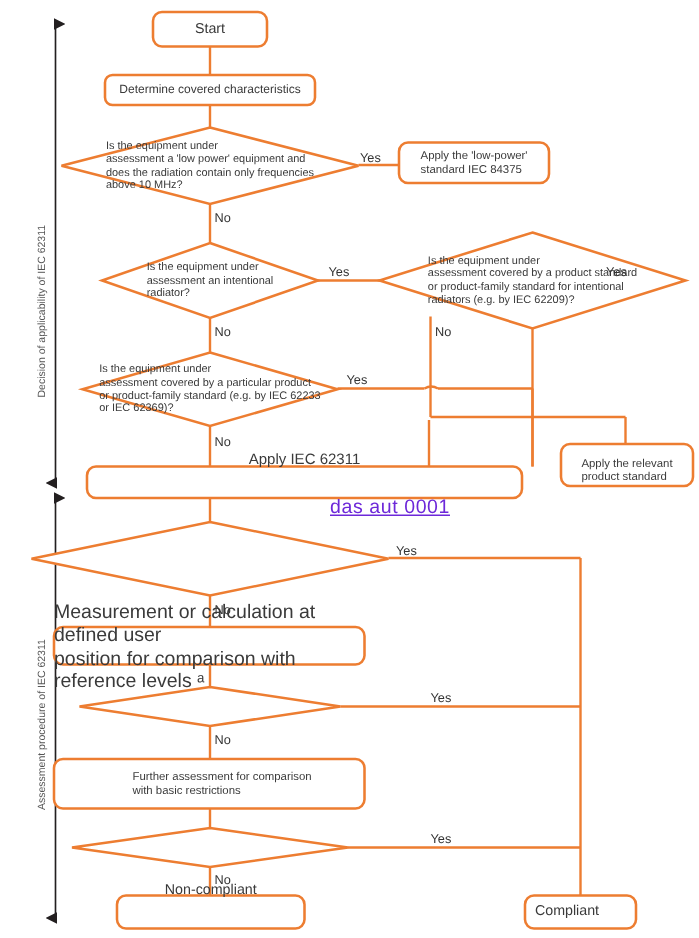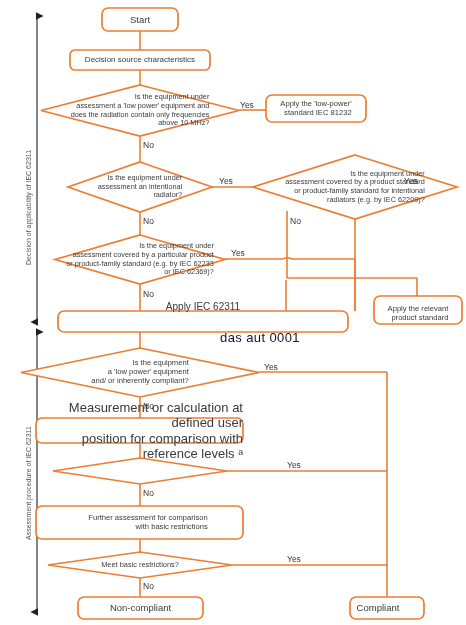--- a/index.html
+++ b/index.html
@@ -22,21 +22,21 @@
     left: 0;
     top: 0;
     width: 466px;
     height: 625px;
   }
   .node-text {
     position: absolute;
     display: flex;
     align-items: center;
     justify-content: center;
-    text-align: right;
+    text-align: left;
     color: #3a3a3a;
     line-height: 1.18;
     pointer-events: none;
     white-space: pre-line;
   }
   .edge-label {
     position: absolute;
     color: #333333;
     font-size: 8.5px;
     line-height: 1;
@@ -45,25 +45,26 @@
   .v-label {
     position: absolute;
     color: #555555;
     font-size: 7px;
     white-space: nowrap;
     transform-origin: 0 0;
     transform: rotate(-90deg);
   }
   .watermark {
     position: absolute;
-    color: #0f172a;
+    color: #6d28d9;
     font-size: 13px;
     letter-spacing: 0.4px;
     white-space: nowrap;
     pointer-events: none;
+    text-decoration: underline;
   }
 </style>
 </head>
 <body>
 
 <div id="chart-root">
 
   <svg id="flow-svg" viewBox="0 0 466 625">
     <defs>
       <marker id="arrUp" markerWidth="7" markerHeight="7" refX="3.5" refY="6" orient="auto">
@@ -125,63 +126,59 @@
       <polygon points="140,458 227,471 140,484 53,471"></polygon>
       <rect x="36" y="506" width="207" height="33" rx="6" ry="6"></rect>
       <polygon points="140,552 232,565 140,578 48,565"></polygon>
       <rect x="78" y="597" width="125" height="22" rx="6" ry="6"></rect>
       <rect x="350" y="597" width="74" height="22" rx="6" ry="6"></rect>
     </g>
   </svg>
 
   <div class="node-text" style="left:102px; top:8px; width:76px; height:23px; font-size:9.5px;">Start</div>
 
-  <div class="node-text" style="left:70px; top:50px; width:140px; height:20px; font-size:8px;">Decision source characteristics</div>
+  <div class="node-text" style="left:70px; top:50px; width:140px; height:20px; font-size:8px;">Determine covered characteristics</div>
 
   <div class="node-text" style="left:48px; top:85px; width:184px; height:51px; font-size:7.3px;">Is the equipment under
 assessment a 'low power' equipment and
 does the radiation contain only frequencies
 above 10 MHz?</div>
 
   <div class="node-text" style="left:266px; top:95px; width:100px; height:27px; font-size:7.6px;">Apply the 'low-power'
-standard IEC 81232</div>
+standard IEC 84375</div>
 
   <div class="node-text" style="left:78px; top:162px; width:124px; height:50px; font-size:7.3px;">Is the equipment under
 assessment an intentional
 radiator?</div>
 
   <div class="node-text" style="left:264px; top:155px; width:182px; height:64px; font-size:7.3px;">Is the equipment under
 assessment covered by a product standard
 or product-family standard for intentional
 radiators (e.g. by IEC 62209)?</div>
 
   <div class="node-text" style="left:58px; top:235px; width:164px; height:49px; font-size:7.3px;">Is the equipment under
 assessment covered by a particular product
 or product-family standard (e.g. by IEC 62233
 or IEC 62369)?</div>
 
   <div class="node-text" style="left:58px; top:296px; width:290px; height:21px; font-size:10px;">Apply IEC 62311</div>
 
   <div class="node-text" style="left:374px; top:296px; width:88px; height:35px; font-size:7.6px;">Apply the relevant
 product standard</div>
 
-  <div class="node-text" style="left:48px; top:348px; width:184px; height:49px; font-size:7.6px;">Is the equipment
-a 'low power' equipment
-and/ or inherently compliant?</div>
 
   <div class="node-text" style="left:36px; top:418px; width:207px; height:25px; font-size:13px;">Measurement or calculation at defined user
 position for comparison with reference levels ᵃ</div>
 
 
   <div class="node-text" style="left:36px; top:506px; width:224px; height:33px; font-size:7.6px;">Further assessment for comparison
 with basic restrictions</div>
 
-  <div class="node-text" style="left:70px; top:552px; width:140px; height:26px; font-size:7.4px;">Meet basic restrictions?</div>
-
-  <div class="node-text" style="left:78px; top:597px; width:125px; height:22px; font-size:9.5px;">Non-compliant</div>
+
+  <div class="node-text" style="left:78px; top:583px; width:125px; height:22px; font-size:9.5px;">Non-compliant</div>
 
   <div class="node-text" style="left:350px; top:597px; width:56px; height:22px; font-size:9.5px;">Compliant</div>
 
   <div class="edge-label" style="left:240px; top:101px;">Yes</div>
   <div class="edge-label" style="left:143px; top:141px;">No</div>
 
   <div class="edge-label" style="left:219px; top:177px;">Yes</div>
   <div class="edge-label" style="left:143px; top:217px;">No</div>
 
   <div class="edge-label" style="left:404px; top:177px;">Yes</div>

